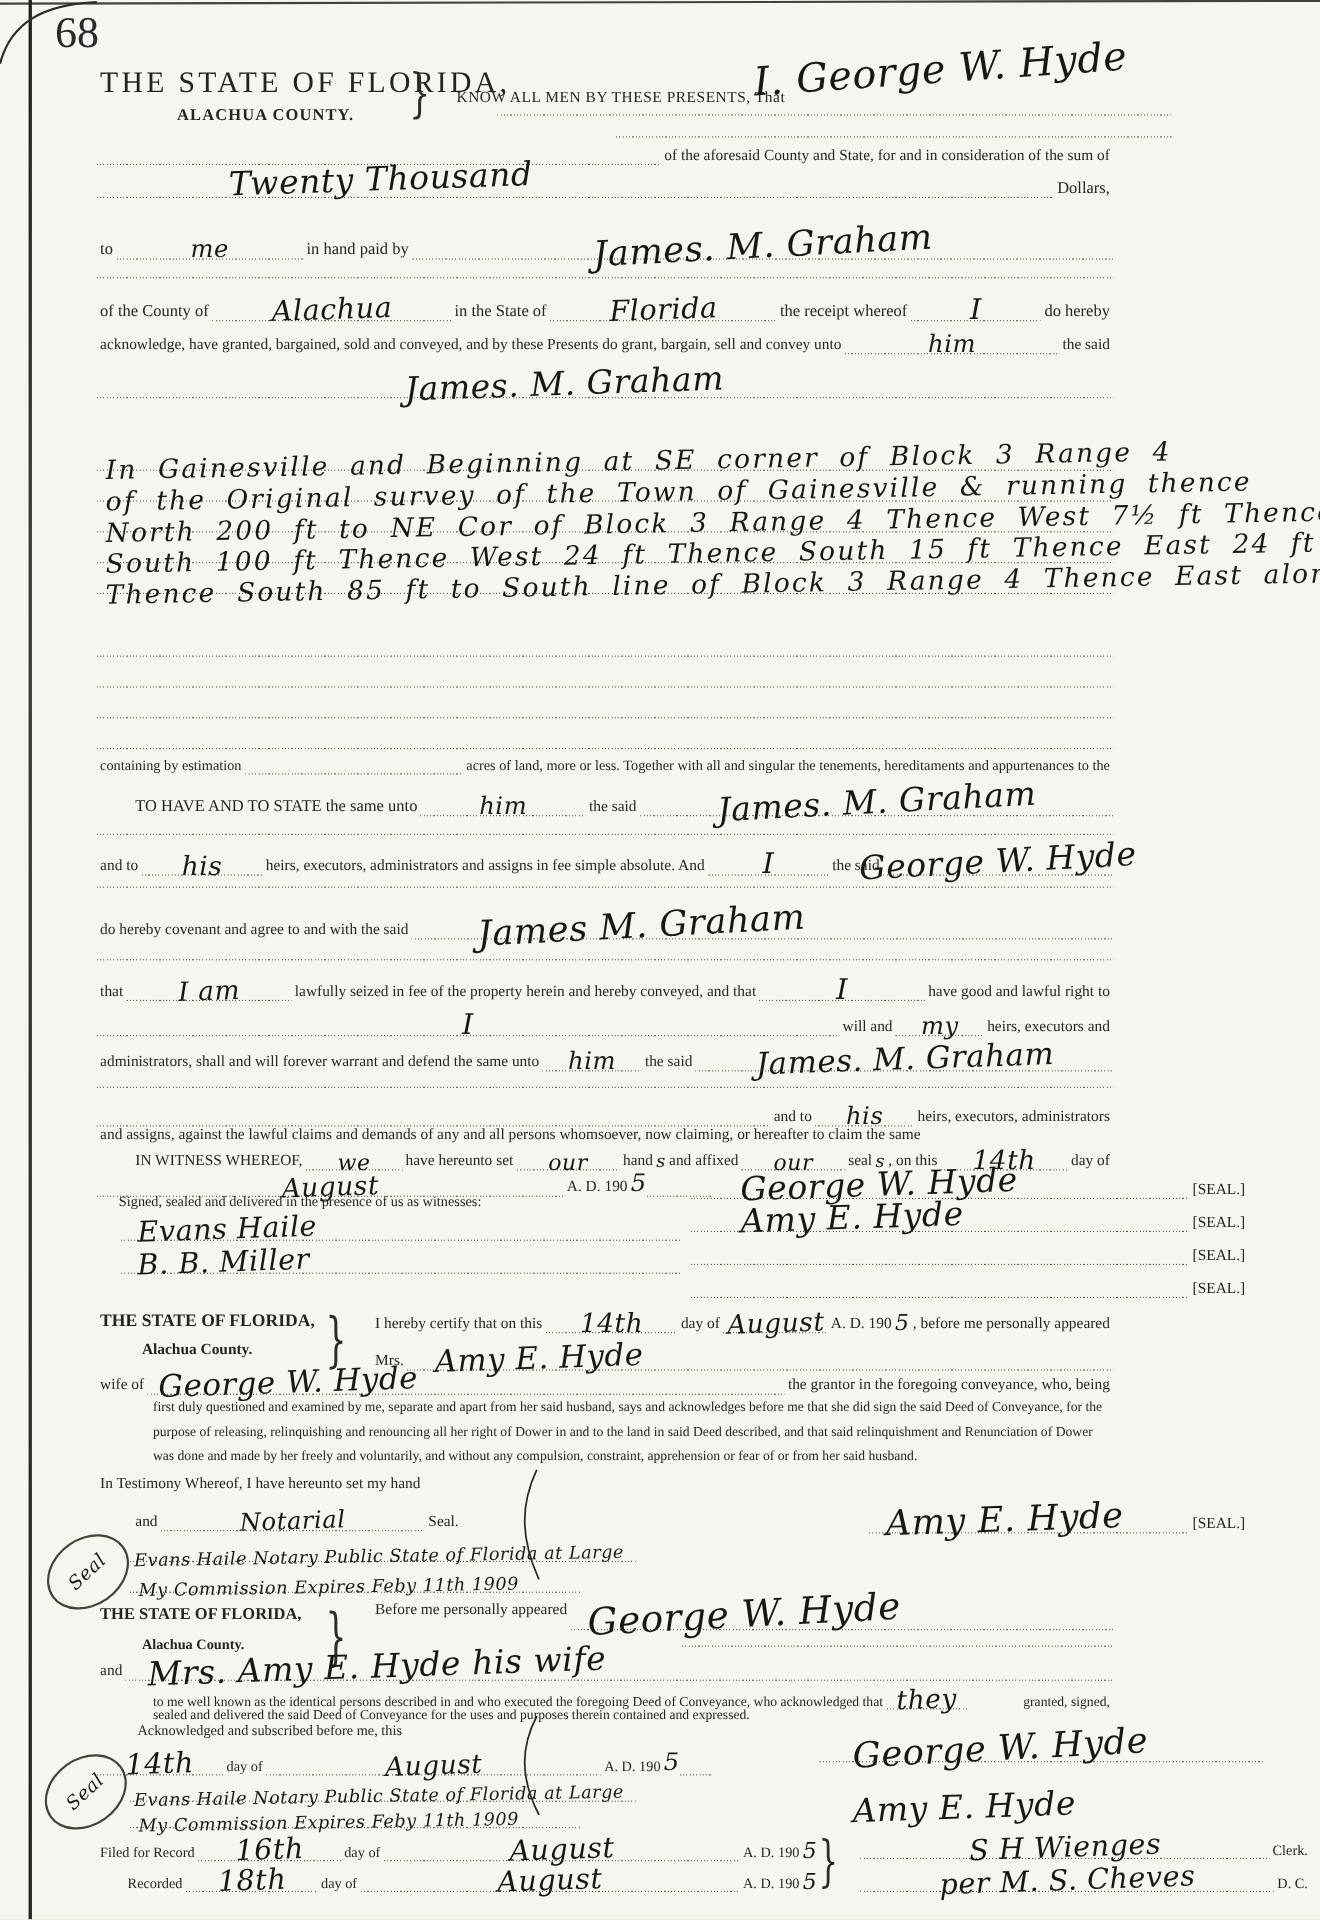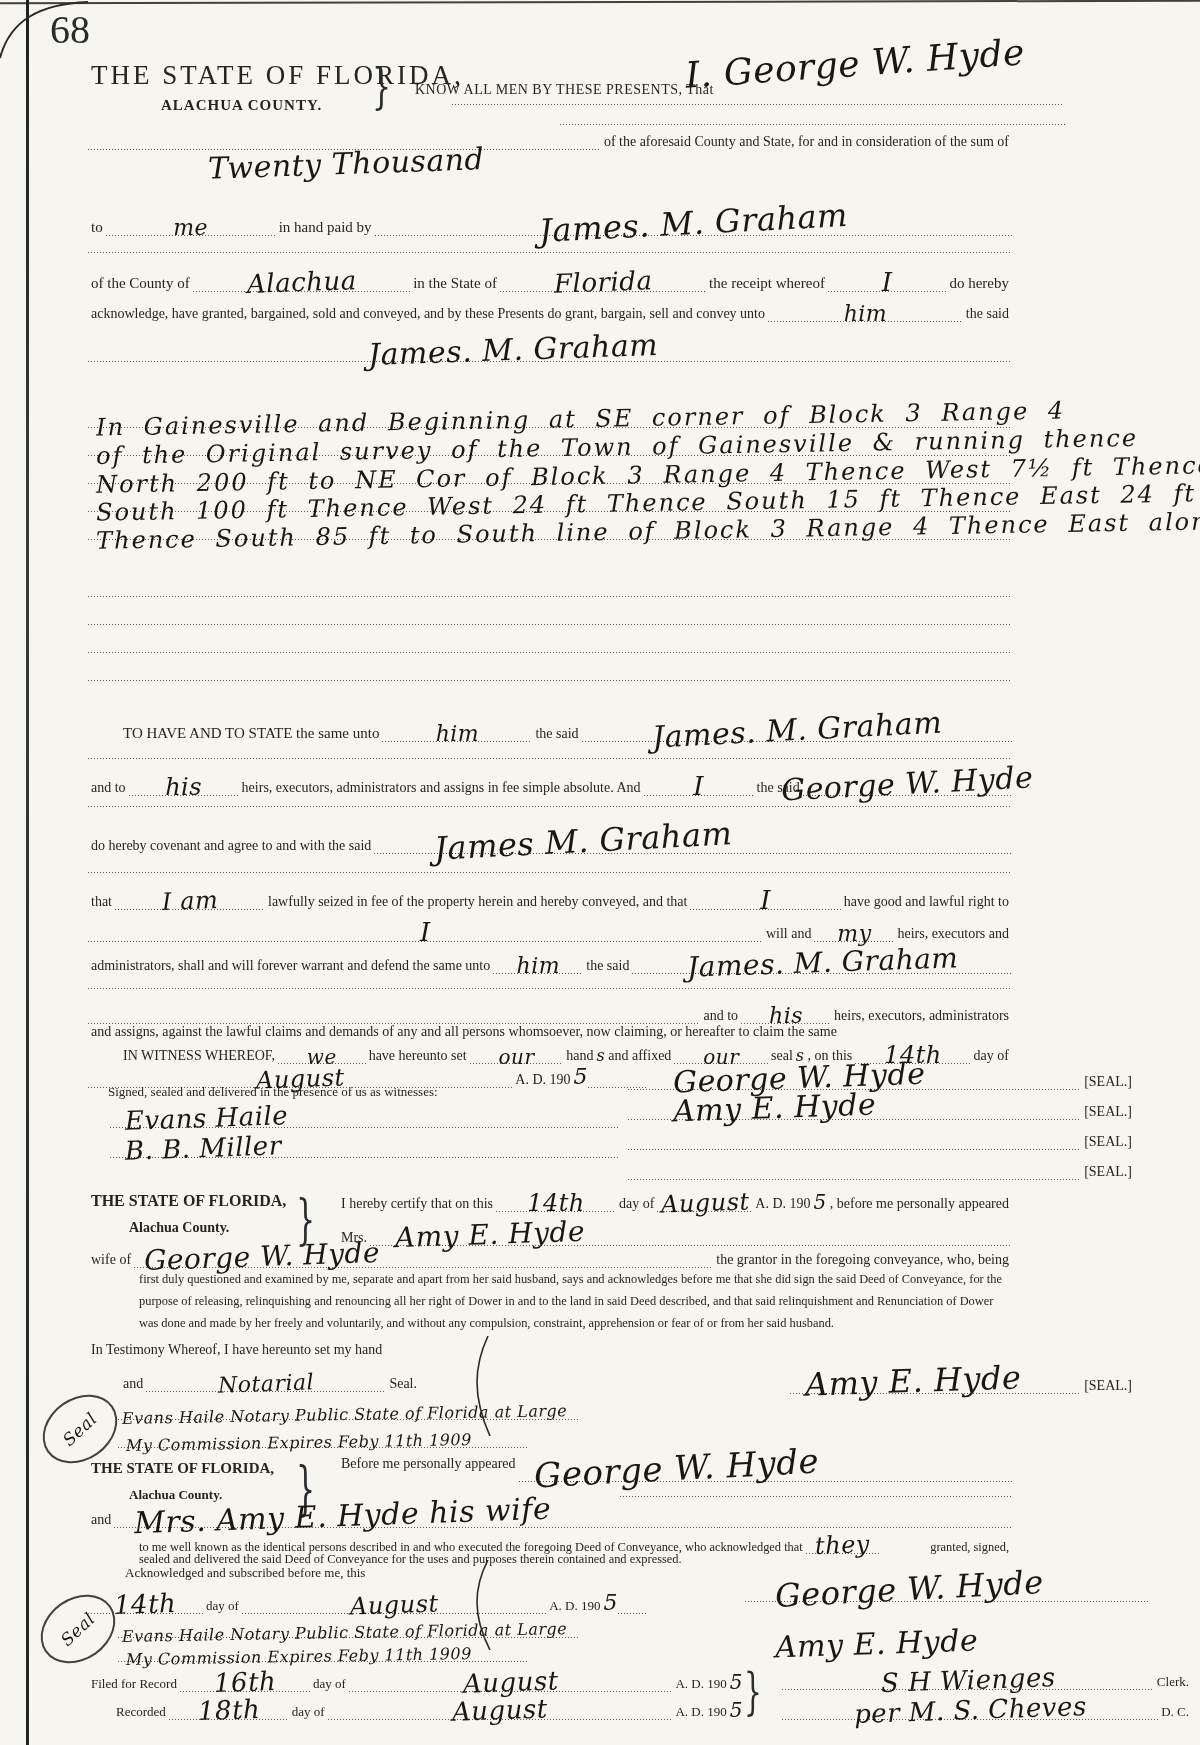--- a/index.html
+++ b/index.html
@@ -53,20 +53,24 @@
 
   <div class="row" style="left:88px;top:132px;right:188px;height:18px">
     <span class="fill"></span>
     <span class="p s14">of the aforesaid County and State, for and in consideration of the sum of</span>
   </div>
   <div class="row" style="left:88px;top:140px;width:700px;height:36px">
     <span class="fill nobg" style="padding-left:120px">
         <span class="hw h30 r2">Twenty Thousand</span>
       </span>
   </div>
+  <div class="row" style="left:88px;top:160px;right:188px;height:20px">
+    <span class="fill"></span>
+    <span class="p s15">Dollars,</span>
+  </div>
 
   <div class="row" style="left:88px;top:200px;right:188px;height:36px">
     <span class="p s15">to</span>
     <span class="fill c" style="flex:0 0 170px">
         <span class="hw h22">me</span>
       </span>
     <span class="p s15">in hand paid by</span>
     <span class="fill c">
         <span class="hw h32 r3">James. M. Graham</span>
       </span>
@@ -123,20 +127,25 @@
   <div class="row" style="left:88px;top:510px;right:188px;height:30px">
     <span class="fill" style="padding-left:8px">
         <span class="hw h24 desc r1">Thence South 85 ft to South line of Block 3 Range 4 Thence East along</span>
       </span>
   </div>
   <div class="dot" style="left:88px;top:596px;width:924px"></div>
   <div class="dot" style="left:88px;top:624px;width:924px"></div>
   <div class="dot" style="left:88px;top:652px;width:924px"></div>
   <div class="dot" style="left:88px;top:680px;width:924px"></div>
 
+  <div class="row" style="left:88px;top:688px;right:188px;height:16px">
+    <span class="p s13">containing by estimation</span>
+    <span class="fill"></span>
+    <span class="p s13">acres of land, more or less.  Together with all and singular the tenements, hereditaments and appurtenances to the</span>
+  </div>
   <div class="row" style="left:120px;top:712px;right:188px;height:30px">
     <span class="p s15">TO HAVE AND TO STATE the same unto</span>
     <span class="fill c" style="flex:0 0 150px">
         <span class="hw h22">him</span>
       </span>
     <span class="p s14">the said</span>
     <span class="fill c">
         <span class="hw h30 r3">James. M. Graham</span>
       </span>
   </div>

